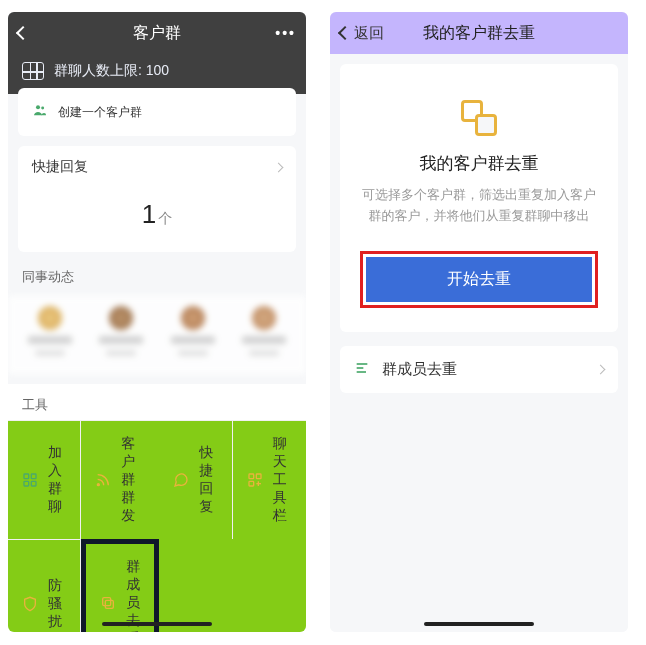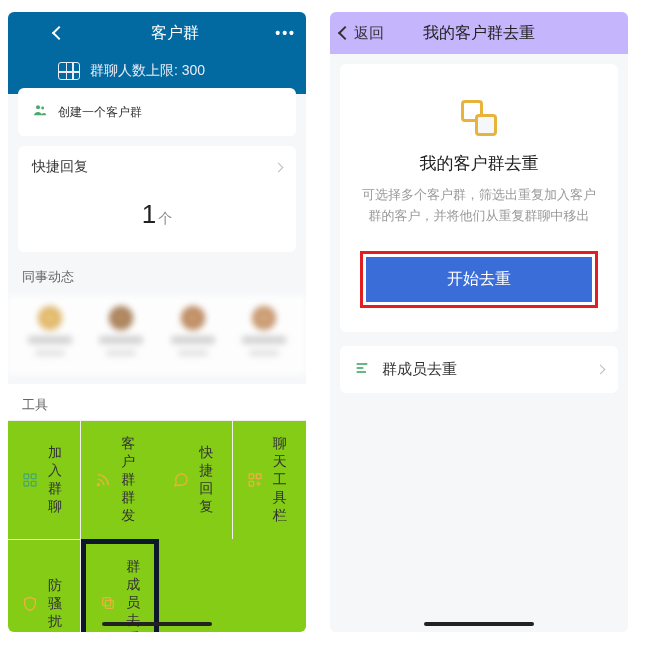--- a/index.html
+++ b/index.html
@@ -17,23 +17,22 @@
     height: 620px;
     background: #f6f7f9;
     border-radius: 6px;
     overflow: hidden;
     display: flex;
     flex-direction: column;
     position: relative;
   }
   
   .header-blue {
-    background: #0369a1;
+    background: #404040;
     color: #fff;
-    padding-left: 36px;
   }
   .nav {
     height: 42px;
     display: flex;
     align-items: center;
     padding: 0 10px;
     position: relative;
   }
   .nav-title {
     position: absolute;
@@ -250,21 +249,21 @@
       <div class="nav-left">
         <span class="chevron-left"></span>
       </div>
       <div class="nav-title">客户群</div>
       <div class="nav-right dots">•••</div>
     </div>
     <div class="limit-row">
       <span class="grid-icon">
           <span class="grid-icon-inner"></span>
         </span>
-      <span>群聊人数上限: 300</span>
+      <span>群聊人数上限: 100</span>
     </div>
   </div>
 
   <div class="card create-row">
     <span class="people-icon">
       <svg class="tool-icon" viewBox="0 0 24 24" fill="currentColor">
           <circle cx="9" cy="8" r="3"></circle>
           <circle cx="16" cy="9" r="2.2"></circle>
           <path d="M3 20c0-3 3-5 6-5s6 2 6 5"></path>
           <path d="M14 20c0-2 2-3.5 4-3.5s3 1 3 3.5"></path>

